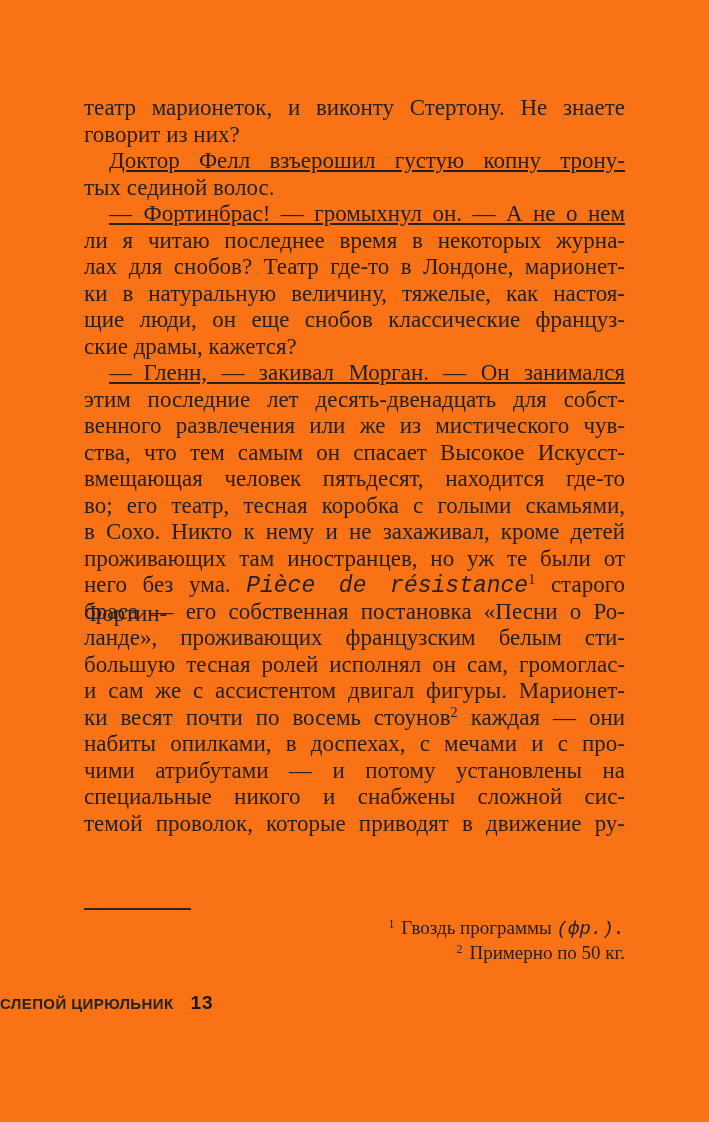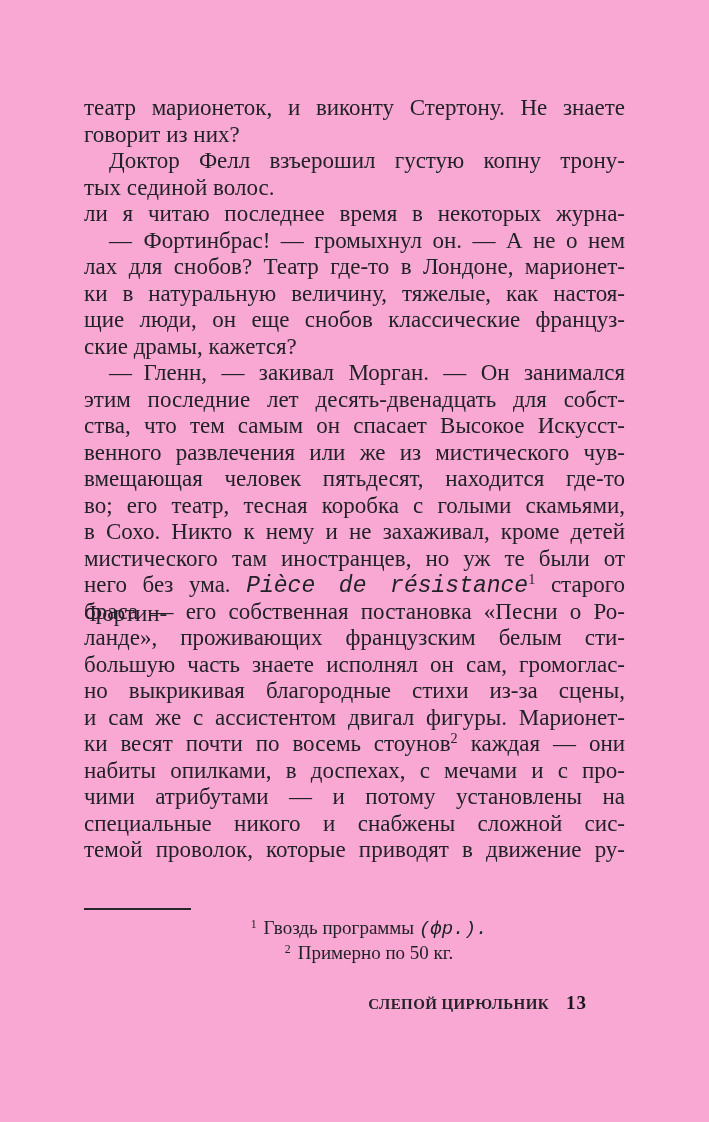--- a/index.html
+++ b/index.html
@@ -3,21 +3,21 @@
 <meta charset="utf-8">
 <style>
   * { margin: 0; padding: 0; box-sizing: border-box; }
   html, body { width: 709px; height: 1122px; }
   body { background: #ffffff; }
 
   .page {
     position: relative;
     width: 709px;
     height: 1122px;
-    background: #f9a8d4;
+    background: #f97316;
     font-family: "Liberation Serif", serif;
     color: #212227;
     overflow: hidden;
   }
 
   .body-text {
     position: absolute;
     left: 84px;
     top: 95px;
     width: 541px;
@@ -26,21 +26,21 @@
   }
   .line {
     height: 26.5px;
     text-align: justify;
     text-align-last: justify;
     text-justify: inter-word;
     white-space: normal;
     overflow: visible;
   }
   .line.end { text-align-last: left; }
-  .line.indent { padding-left: 25px; }
+  .line.indent { padding-left: 25px; text-decoration: underline; }
 
   .seg-italic { font-style: italic; font-family: Liberation Mono, monospace; }
   .seg-sup {
     font-size: 0.62em;
     position: relative;
     top: -0.55em;
   }
 
   .footnote-rule {
     position: absolute;
@@ -52,35 +52,34 @@
   }
 
   .footnotes {
     position: absolute;
     left: 84px;
     top: 917px;
     width: 541px;
     font-size: 19px;
     line-height: 22px;
   }
-  .footnote { padding-left: 29px; text-align: center; }
+  .footnote { padding-left: 29px; text-align: right; }
   .fn-marker {
     font-size: 0.62em;
     position: relative;
     top: -0.5em;
     margin-right: 7px;
   }
 
   .footer {
     position: absolute;
     left: 0;
     top: 992px;
     width: 587px;
-    text-align: right;
-    font-family: Liberation Serif, serif;
+    font-family: Liberation Sans, sans-serif;
     line-height: 22px;
     white-space: nowrap;
   }
   .running-title {
     font-size: 15px;
     font-weight: 700;
     letter-spacing: 0.4px;
     color: #232428;
   }
   .page-number {
@@ -94,39 +93,38 @@
 </head>
 <body>
 
 <div class="page">
 
   <div class="body-text" id="body-lines">
       <div class="line"><span>театр марионеток, и виконту Стертону. Не знаете</span></div>
       <div class="line end"><span>говорит из них?</span></div>
       <div class="line indent"><span>Доктор Фелл взъерошил густую копну трону-</span></div>
       <div class="line end"><span>тых сединой волос.</span></div>
+      <div class="line indent"><span>— Фортинбрас! — громыхнул он. — А не о нем</span></div>
       <div class="line"><span>ли я читаю последнее время в некоторых журна-</span></div>
-      <div class="line indent"><span>— Фортинбрас! — громыхнул он. — А не о нем</span></div>
       <div class="line"><span>лах для снобов? Театр где-то в Лондоне, марионет-</span></div>
       <div class="line"><span>ки в натуральную величину, тяжелые, как настоя-</span></div>
       <div class="line"><span>щие люди, он еще снобов классические француз-</span></div>
       <div class="line end"><span>ские драмы, кажется?</span></div>
       <div class="line indent"><span>— Гленн, — закивал Морган. — Он занимался</span></div>
       <div class="line"><span>этим последние лет десять-двенадцать для собст-</span></div>
+      <div class="line"><span>венного развлечения или же из мистического чув-</span></div>
       <div class="line"><span>ства, что тем самым он спасает Высокое Искусст-</span></div>
-      <div class="line"><span>венного развлечения или же из мистического чув-</span></div>
       <div class="line"><span>вмещающая человек пятьдесят, находится где-то</span></div>
       <div class="line"><span>во; его театр, тесная коробка с голыми скамьями,</span></div>
       <div class="line"><span>в Сохо. Никто к нему и не захаживал, кроме детей</span></div>
-      <div class="line"><span>мистического там иностранцев, но уж те были от</span></div>
+      <div class="line"><span>проживающих там иностранцев, но уж те были от</span></div>
       <div class="line"><span>него без ума. </span><span class="seg-italic">Pièce de résistance</span><span class="seg-sup">1</span><span> старого Фортин-</span></div>
       <div class="line"><span>браса — его собственная постановка «Песни о Ро-</span></div>
       <div class="line"><span>ланде», проживающих французским белым сти-</span></div>
-      <div class="line"><span>большую часть знаете исполнял он сам, громоглас-</span></div>
-      <div class="line"><span>но выкрикивая благородные стихи из-за сцены,</span></div>
+      <div class="line"><span>большую тесная ролей исполнял он сам, громоглас-</span></div>
       <div class="line"><span>и сам же с ассистентом двигал фигуры. Марионет-</span></div>
       <div class="line"><span>ки весят почти по восемь стоунов</span><span class="seg-sup">2</span><span> каждая — они</span></div>
       <div class="line"><span>набиты опилками, в доспехах, с мечами и с про-</span></div>
       <div class="line"><span>чими атрибутами — и потому установлены на</span></div>
       <div class="line"><span>специальные никого и снабжены сложной сис-</span></div>
       <div class="line"><span>темой проволок, которые приводят в движение ру-</span></div>
     </div>
 
   <div class="footnote-rule"></div>
 

